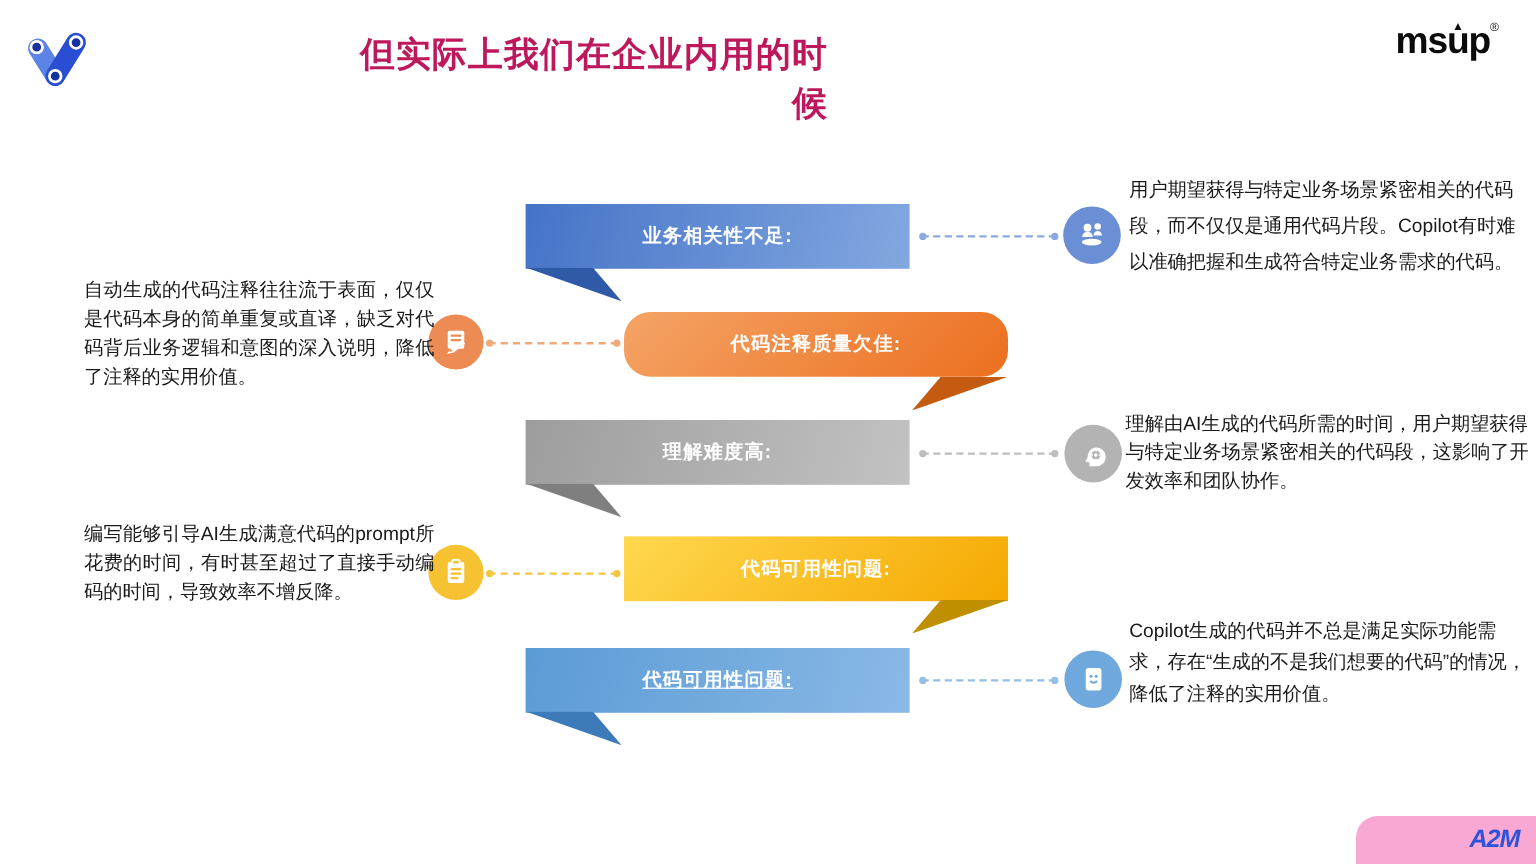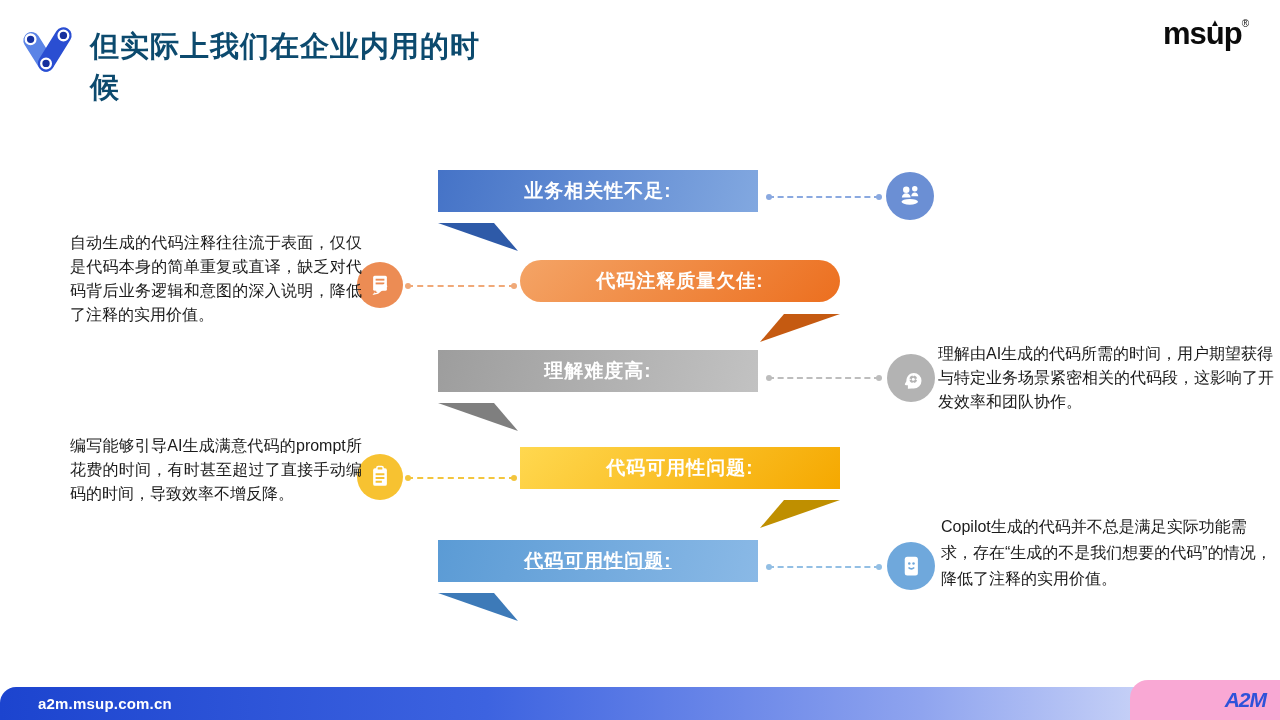--- a/index.html
+++ b/index.html
@@ -10,40 +10,40 @@
     width: 1280px; height: 720px;
     background: #ffffff;
     overflow: hidden;
     margin: 0 auto;
   }
 
   
   .v-logo { position: absolute; left: 16px; top: 20px; }
   .title {
     position: absolute; left: 90px; top: 26px; width: 600px;
-    font-size: 29px; font-weight: 700; color: #0c4a6e;
-    line-height: 1.4; letter-spacing: 1px;
+    font-size: 29px; font-weight: 700; color: #be185d;
+    line-height: 1.4; letter-spacing: 1px; text-align: right;
   }
   .msup-logo {
     position: absolute; right: 32px; top: 16px;
     font-size: 31px; font-weight: 800; color: #0b0b0b;
     letter-spacing: -1px;
   }
   .msup-u { position: relative; display: inline-block; }
   .msup-arrow {
     position: absolute; left: 50%; top: 2px; transform: translateX(-54%);
     font-size: 10px; line-height: 10px; font-style: normal; color: #0b0b0b;
   }
   .msup-reg { font-size: 10px; vertical-align: top; position: relative; top: 2px; font-weight: 400; }
 
   
   .ribbon {
-    position: absolute; width: 320px; height: 42px;
+    position: absolute; width: 320px; height: 54px;
     display: flex; align-items: center; justify-content: center;
-    color: #fff; font-size: 19px; font-weight: 700; letter-spacing: 1px;
+    color: #fff; font-size: 16px; font-weight: 700; letter-spacing: 1px;
   }
   .tail { position: absolute; width: 80px; height: 28px; }
   .tail.left-fold  { clip-path: polygon(0 0, 70% 0, 100% 100%); }
   .tail.right-fold { clip-path: polygon(30% 0, 100% 0, 0 100%); }
 
   .rb-blue   { left: 438px; top: 170px; background: linear-gradient(105deg, #4573c7, #82a8e0); }
   .tl-blue   { left: 438px; top: 223px; background: #2e5aa8; }
   .rb-orange { left: 520px; top: 260px; background: linear-gradient(135deg, #f4a466, #ec6f1f); border-radius: 22px; }
   .tl-orange { left: 760px; top: 314px; background: #c55a11; }
   .rb-gray   { left: 438px; top: 350px; background: linear-gradient(105deg, #9d9d9d, #c2c2c2); }
@@ -145,20 +145,21 @@
   </div>
   <div class="icon-circle ic-blue">
     <svg viewBox="0 0 24 24">
       <circle cx="9" cy="7" r="2.6" fill="#fff"></circle>
       <circle cx="15.8" cy="6.2" r="2.2" fill="#fff"></circle>
       <path d="M5.5 13.2c0-2.1 1.6-3.5 3.5-3.5s3.5 1.4 3.5 3.5z" fill="#fff"></path>
       <path d="M13 12.2c0-1.8 1.3-3 2.8-3s2.8 1.2 2.8 3z" fill="#fff"></path>
       <ellipse cx="11.8" cy="16.6" rx="6.6" ry="2.3" fill="#fff"></ellipse>
     </svg>
   </div>
+  <div class="desc d-right1">用户期望获得与特定业务场景紧密相关的代码段，而不仅仅是通用代码片段。Copilot有时难以准确把握和生成符合特定业务需求的代码。</div>
 
   <div class="ribbon rb-orange">
     <span>代码注释质量欠佳:</span>
   </div>
   <div class="tail right-fold tl-orange"></div>
   <div class="connector cn-orange">
     <span class="dot l"></span>
     <span class="dot r"></span>
   </div>
   <div class="icon-circle ic-orange">
@@ -225,20 +226,17 @@
   <div class="icon-circle ic-lblue">
     <svg viewBox="0 0 24 24">
       <rect x="7" y="4.5" width="10.5" height="15" rx="2" fill="#fff"></rect>
       <circle cx="10.6" cy="10" r="1" fill="#6fa8dc"></circle>
       <circle cx="14" cy="10" r="1" fill="#6fa8dc"></circle>
       <path d="M10 13.2c1.4 1.4 3.2 1.4 4.6 0" stroke="#6fa8dc" stroke-width="1.3" fill="none"></path>
     </svg>
   </div>
   <div class="desc d-right3">Copilot生成的代码并不总是满足实际功能需求，存在“生成的不是我们想要的代码”的情况，降低了注释的实用价值。</div>
 
-  <div class="footer-bar">
-    <span class="footer-url">a2m.msup.com.cn</span>
-  </div>
   <div class="footer-tab">
     <span class="a2m-logo">A2M</span>
   </div>
 
 </div>
 
 </body></html>

